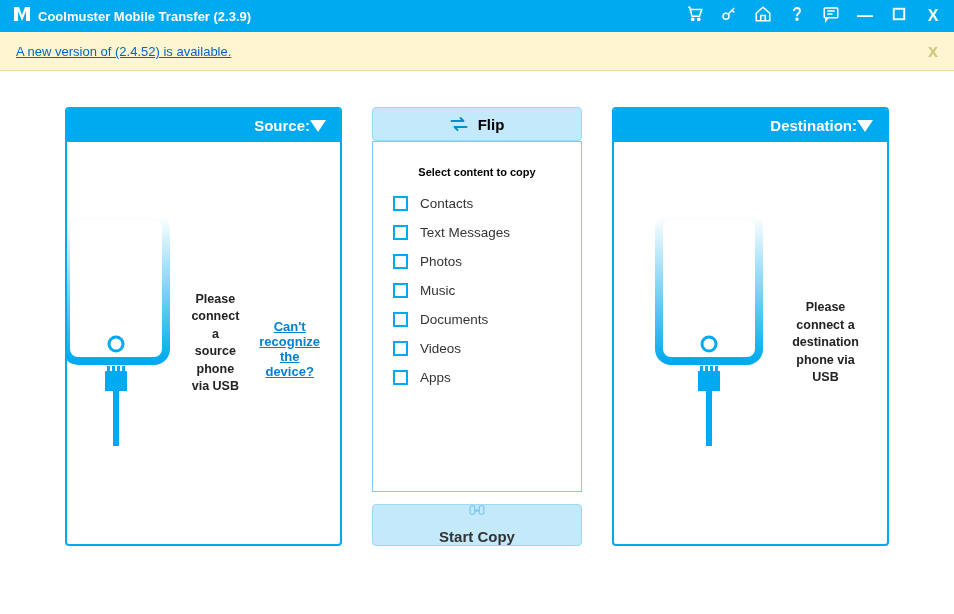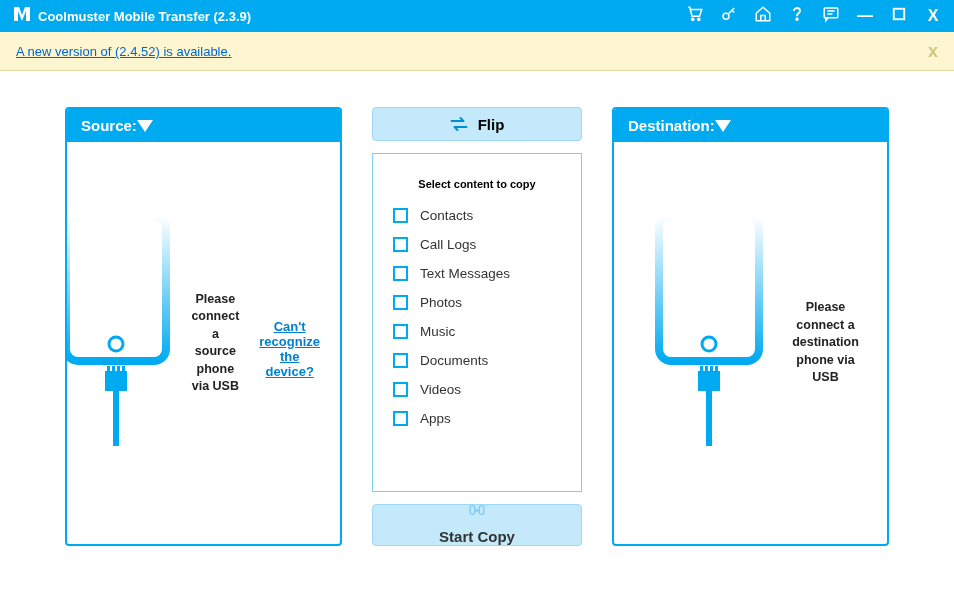--- a/index.html
+++ b/index.html
@@ -12,29 +12,29 @@
   .titlebar-icons svg { width: 18px; height: 18px; cursor: pointer; }
   .titlebar-icons .win-btn { font-size: 16px; font-weight: bold; cursor: pointer; width: 18px; text-align: center; }
   
   .banner { background: #fdf6d1; border-bottom: 1px solid #e8dca0; height: 39px; display: flex; align-items: center; padding: 0 16px; position: relative; }
   .banner a { color: #0066cc; text-decoration: underline; font-size: 13px; }
   .banner-close { position: absolute; right: 16px; color: #d0c880; font-size: 18px; font-weight: bold; cursor: pointer; }
   
   .content { padding: 36px 64px; display: flex; gap: 30px; justify-content: center; }
   
   .device-panel { width: 277px; border: 2px solid #00aaf0; border-radius: 4px; overflow: hidden; }
-  .device-header { background: #00aaf0; color: #fff; padding: 8px 14px; font-weight: bold; font-size: 15px; display: flex; justify-content: flex-start; align-items: center; }
+  .device-header { background: #00aaf0; color: #fff; padding: 8px 14px; font-weight: bold; font-size: 15px; display: flex; justify-content: flex-end; align-items: center; }
   .device-header .triangle { width: 0; height: 0; border-left: 8px solid transparent; border-right: 8px solid transparent; border-top: 12px solid #fff; cursor: pointer; }
   .device-body { height: 402px; display: flex; flex-direction: row; align-items: center; justify-content: flex-end; padding: 20px; }
   .phone-icon { margin-bottom: 20px; }
   .device-msg { font-size: 12.5px; font-weight: bold; text-align: center; color: #222; line-height: 1.4; }
   .device-link { color: #0080d0; font-weight: bold; text-decoration: underline; font-size: 13px; margin-top: 12px; cursor: pointer; display: block; text-align: center; margin-left: 20px; }
   
   .middle { width: 210px; display: flex; flex-direction: column; }
-  .flip-btn { background: #c3e9fb; border: 1px solid #9dd9f5; border-radius: 4px; height: 34px; display: flex; align-items: center; justify-content: center; gap: 10px; font-weight: bold; font-size: 15px; cursor: pointer; margin-bottom: 12px; }
+  .flip-btn { background: #c3e9fb; border: 1px solid #9dd9f5; border-radius: 4px; height: 34px; display: flex; align-items: center; justify-content: center; gap: 10px; font-weight: bold; font-size: 15px; cursor: pointer; }
   .flip-btn svg { width: 18px; height: 14px; }
   
   .select-box { border: 1px solid #7ccef5; flex: 1; padding: 24px 16px 16px; }
   .select-title { font-weight: bold; font-size: 11px; text-align: center; margin-bottom: 18px; }
   .check-item { display: flex; align-items: center; gap: 12px; font-size: 13.5px; color: #333; margin-bottom: 14px; padding-left: 4px; }
   .check-item .cb { width: 15px; height: 15px; border: 2px solid #00aaf0; cursor: pointer; flex-shrink: 0; }
   
   .start-btn { background: #c3e9fb; border: 1px solid #9dd9f5; border-radius: 4px; height: 42px; display: flex; align-items: center; justify-content: center; gap: 12px; font-weight: bold; font-size: 15px; cursor: pointer; margin-top: 12px; color: #333; flex-direction: column; }
   .start-btn svg { width: 28px; height: 22px; }
 </style>
@@ -124,24 +124,20 @@
     </div>
     <div class="select-box">
       <div class="select-title">Select content to copy</div>
       <div id="check-list">
           <div class="check-item">
             <span class="cb"></span>
             <span>Contacts</span>
           </div>
           <div class="check-item">
             <span class="cb"></span>
-            <span>Call Logs</span>
-          </div>
-          <div class="check-item">
-            <span class="cb"></span>
             <span>Text Messages</span>
           </div>
           <div class="check-item">
             <span class="cb"></span>
             <span>Photos</span>
           </div>
           <div class="check-item">
             <span class="cb"></span>
             <span>Music</span>
           </div>

